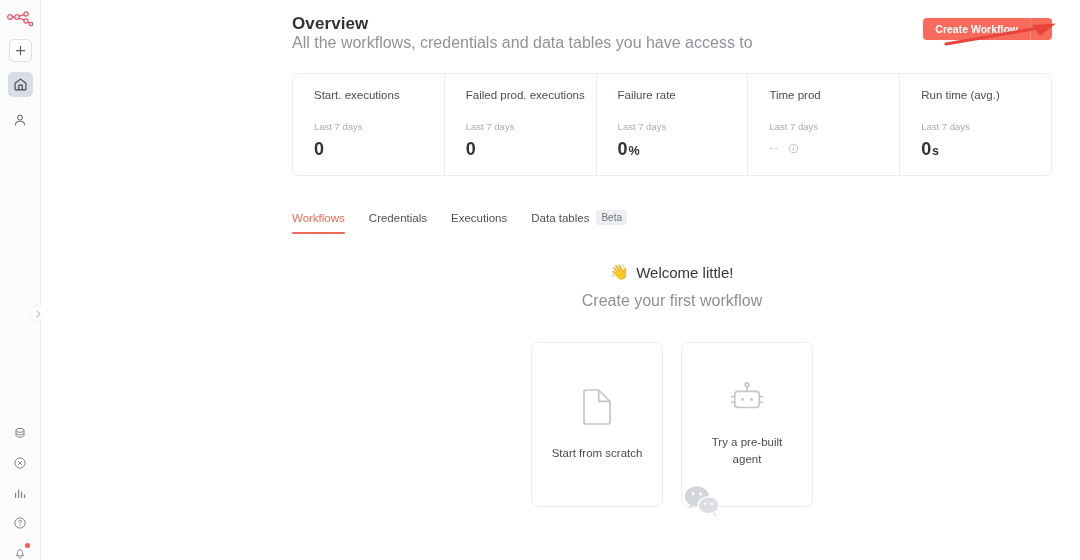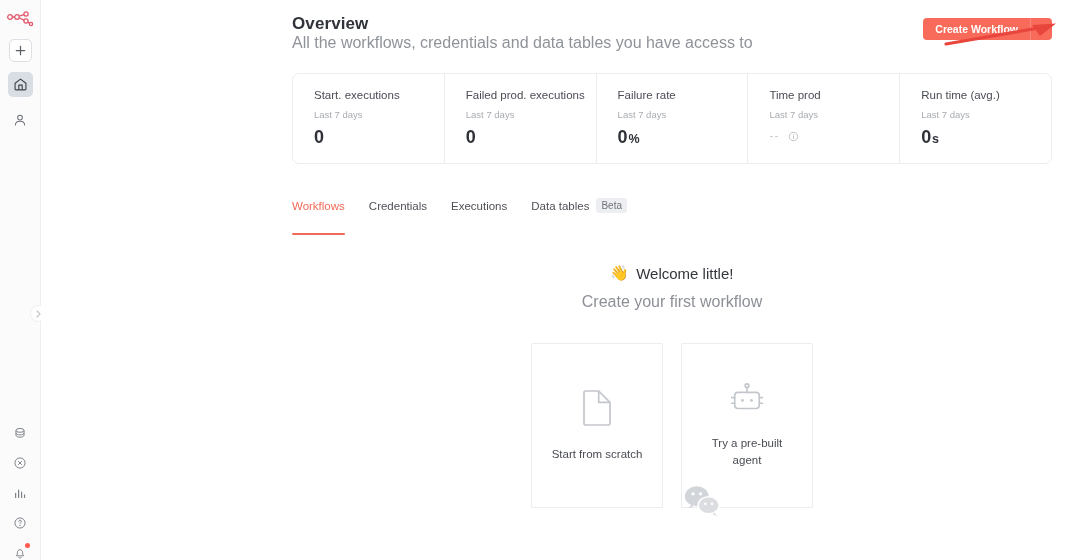--- a/index.html
+++ b/index.html
@@ -91,32 +91,32 @@
     background: #fff;
     display: flex; overflow: hidden;
   }
   .stat {
     flex: 1 1 0; padding: 15px 0 15px 21px;
     border-right: 1px solid #ebedef;
     min-width: 0;
   }
   .stat:last-child { border-right: none; }
   .stat-label { font-size: 11.5px; color: #4a4d54; white-space: nowrap; }
-  .stat-sub { font-size: 9.5px; color: #a9acb2; margin-top: 8px; }
+  .stat-sub { font-size: 9.5px; color: #a9acb2; margin-top: 20px; }
   .stat-value { font-size: 18px; font-weight: 700; color: #2f3138; margin-top: 7px; letter-spacing: -.2px; }
   .stat-value .unit { font-size: 12.5px; font-weight: 700; margin-left: 1px; }
   .stat-empty { display: flex; align-items: center; gap: 9px; margin-top: 9px; }
   .stat-dash { color: #c9ccd1; font-size: 12px; letter-spacing: 1px; }
   .info-icon { color: #b9bcc2; display: flex; }
 
   
   .tabs { display: flex; align-items: center; gap: 24px; margin-top: 34px; }
   .tab {
     font-size: 11.5px; color: #4e5157;
-    padding-bottom: 23px;
+    padding-bottom: 10px;
     display: flex; align-items: center; gap: 7px;
     position: relative;
   }
   .tab.active { color: #f16a58; }
   .tab.active::after {
     content: ""; position: absolute; left: 0; right: 0; bottom: 0;
     height: 2px; background: #f16a58; border-radius: 2px;
   }
   .badge {
     background: #eceef1; color: #70747b;
@@ -126,21 +126,21 @@
 
   
   .empty { margin-top: 28px; margin-right: 28px; display: flex; flex-direction: column; align-items: center; }
   .welcome { font-size: 15px; color: #33363d; display: flex; align-items: center; gap: 7px; }
   .welcome .hand { font-size: 15px; }
   .welcome-sub { font-size: 16px; color: #8c9096; margin-top: 11px; }
 
   .cards { display: flex; gap: 18px; margin-top: 32px; }
   .card {
     width: 132px; height: 165px;
-    border: 1px solid #ebedef; border-radius: 1px;
+    border: 1px solid #ebedef; border-radius: 7px;
     background: #fff;
     display: flex; flex-direction: column; align-items: center; justify-content: center;
     gap: 19px; padding: 0 14px;
   }
   .card-icon { color: #bfc2c8; display: flex; }
   .card-label { font-size: 11.5px; color: #494c53; text-align: center; line-height: 1.45; }
 
   
   .watermark {
     position: absolute; left: 642px; top: 484px;

